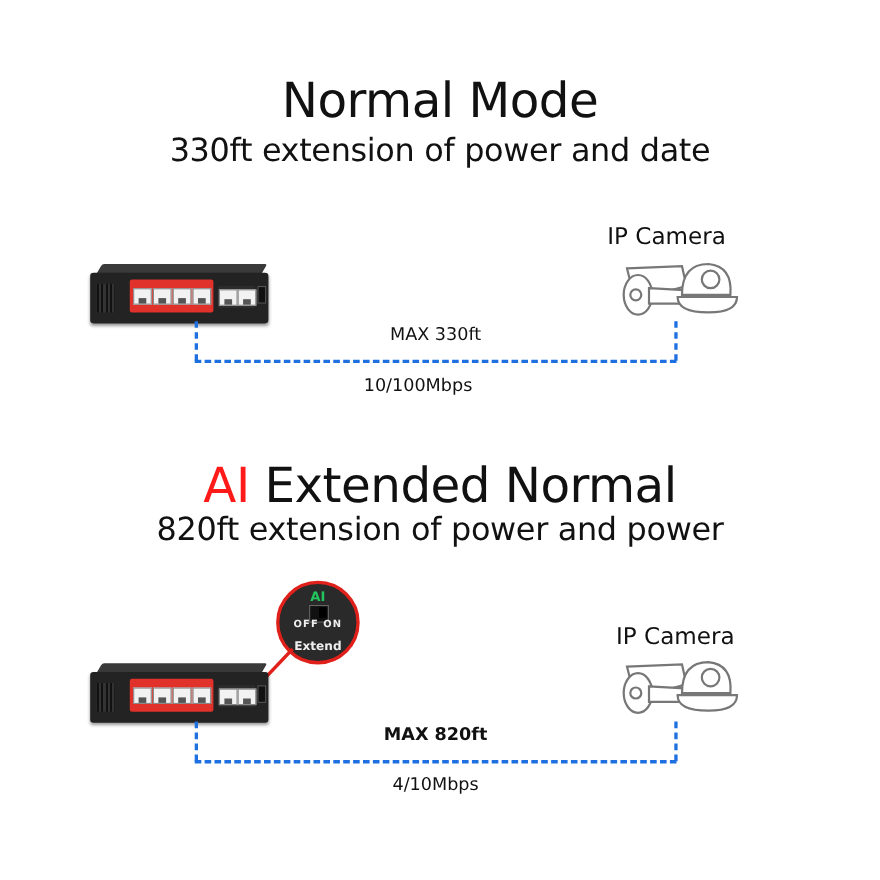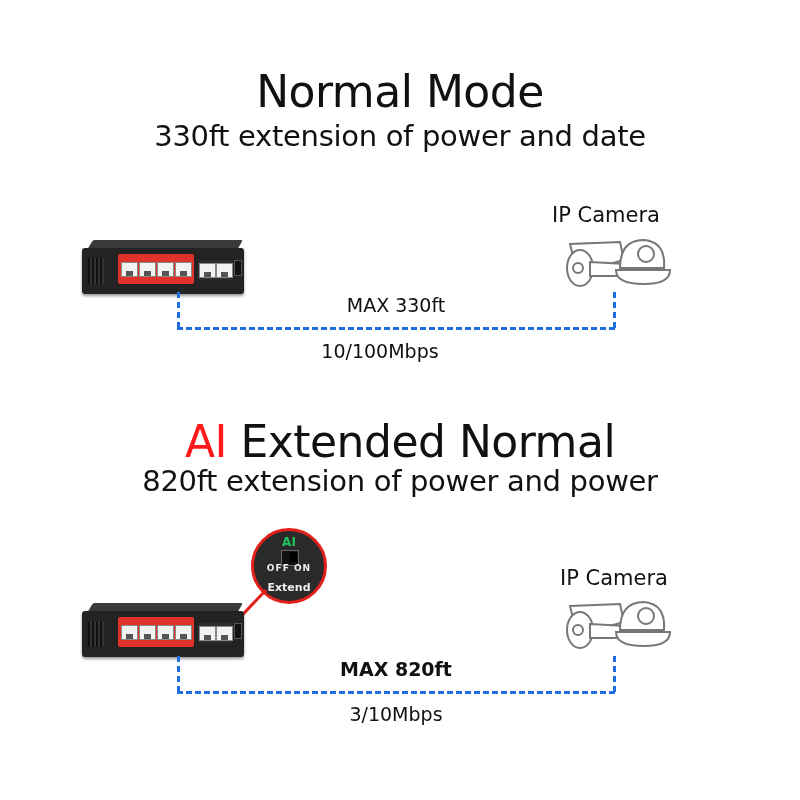--- a/index.html
+++ b/index.html
@@ -1,21 +1,21 @@
 <!DOCTYPE html>
 <html><head>
 <meta charset="utf-8">
 <style>
   html, body { margin:0; padding:0; }
   body { width:800px; height:800px; background:#ffffff; position:relative; overflow:hidden;
          font-family:"DejaVu Sans", sans-serif; color:#111; }
   .abs { position:absolute; }
   .title { left:0; width:800px; text-align:center; font-weight:normal; font-size:44px; letter-spacing:-0.5px; }
   .subtitle { left:0; width:800px; text-align:center; font-size:29px; letter-spacing:-0.3px; }
-  .label { text-align:center; font-size:19px; }
+  .label { text-align:center; font-size:16px; }
   .cam-label { font-size:21px; }
   .dash-h { border-top:3px dashed #1e6fe0; height:0; }
   .dash-v { border-left:3px dashed #1e6fe0; width:0; }
   .ai-red { color:#ff1a1a; }
 
   
   .switch { width:162px; height:56px; }
   .sw-top { position:absolute; left:8px; top:0; width:150px; height:10px; background:#3a3a3a;
             transform:skewX(-30deg); border-radius:2px; }
   .sw-body { position:absolute; left:0; top:8px; width:162px; height:46px; background:#232323; border-radius:3px;
@@ -131,13 +131,13 @@
     <circle cx="84" cy="16" r="8" fill="#fff" stroke="#777" stroke-width="2"></circle>
     <path d="M54 32 L108 32 Q108 46 82 46 Q54 46 54 32 Z" fill="#fff" stroke="#777" stroke-width="2"></path>
   </svg>
 </div>
 
 <div class="abs dash-v" style="left:177px; top:656px; height:36px;"></div>
 <div class="abs dash-h" style="left:177px; top:691px; width:438px;"></div>
 <div class="abs dash-v" style="left:613px; top:656px; height:36px;"></div>
 
 <div class="abs label" style="left:177px; width:438px; top:658px;font-weight:bold;">MAX 820ft</div>
-<div class="abs label" style="left:177px; width:438px; top:703px;">3/10Mbps</div>
+<div class="abs label" style="left:177px; width:438px; top:703px;">4/10Mbps</div>
 
 </body></html>

